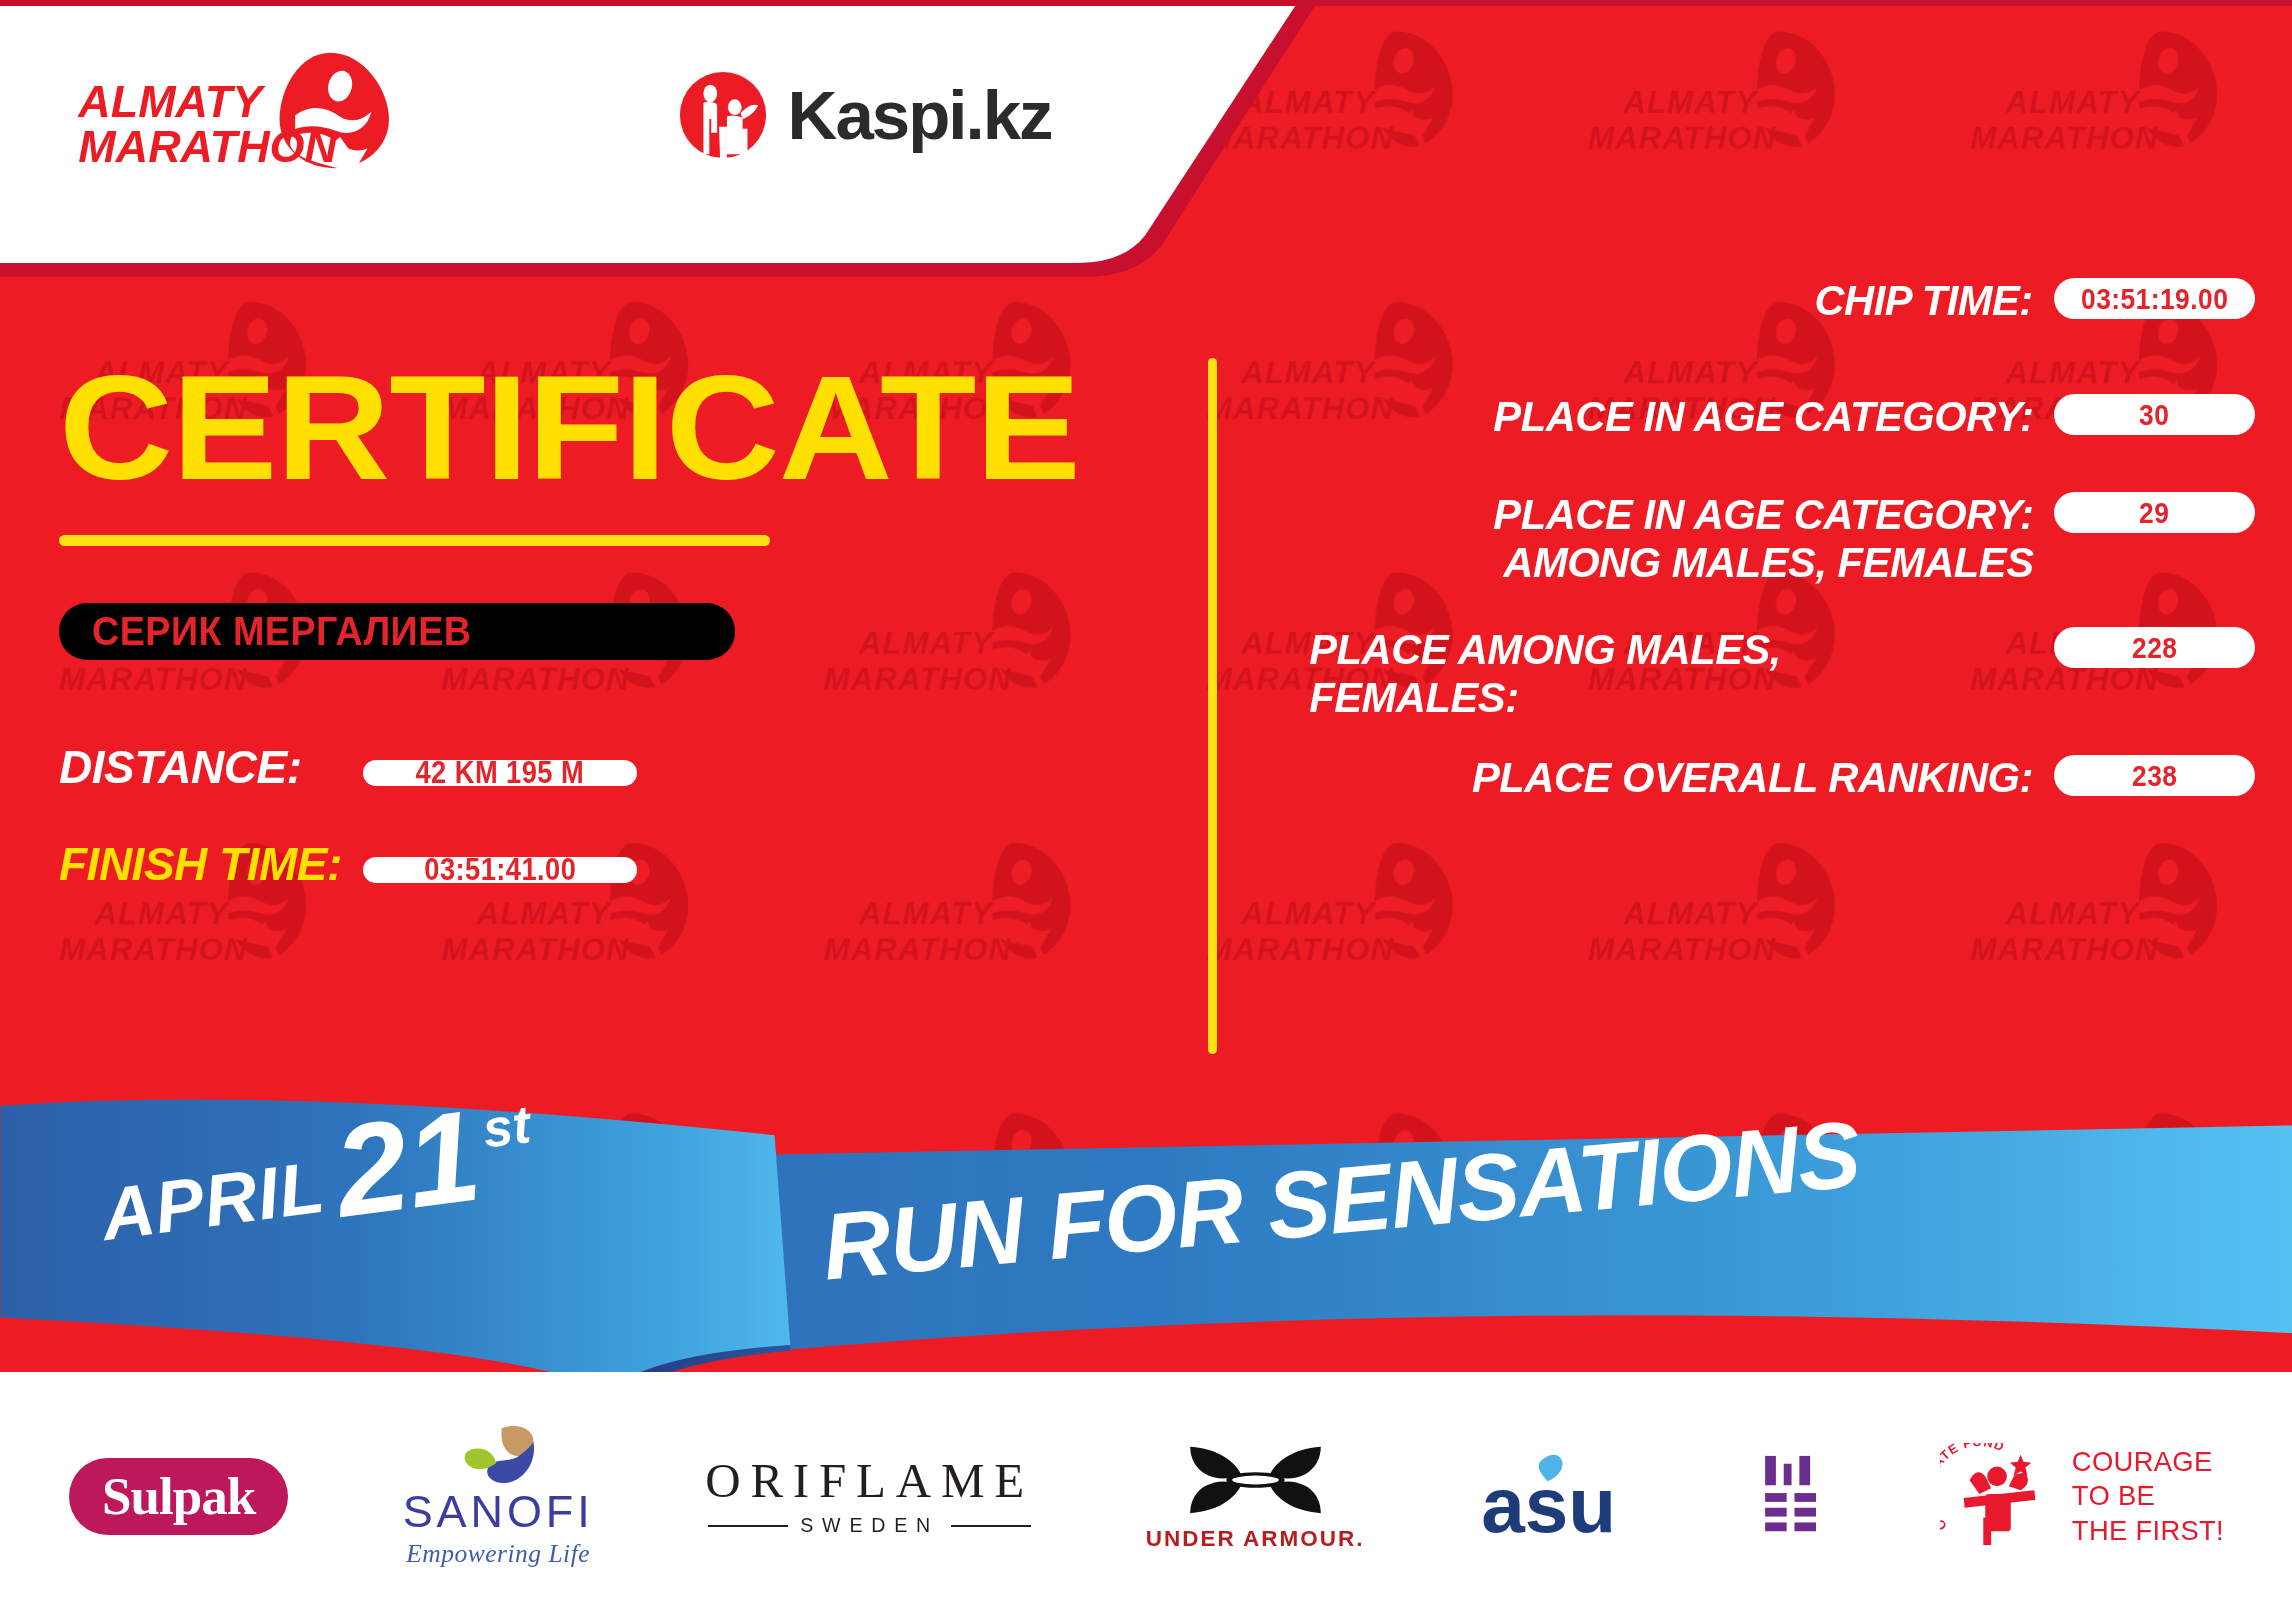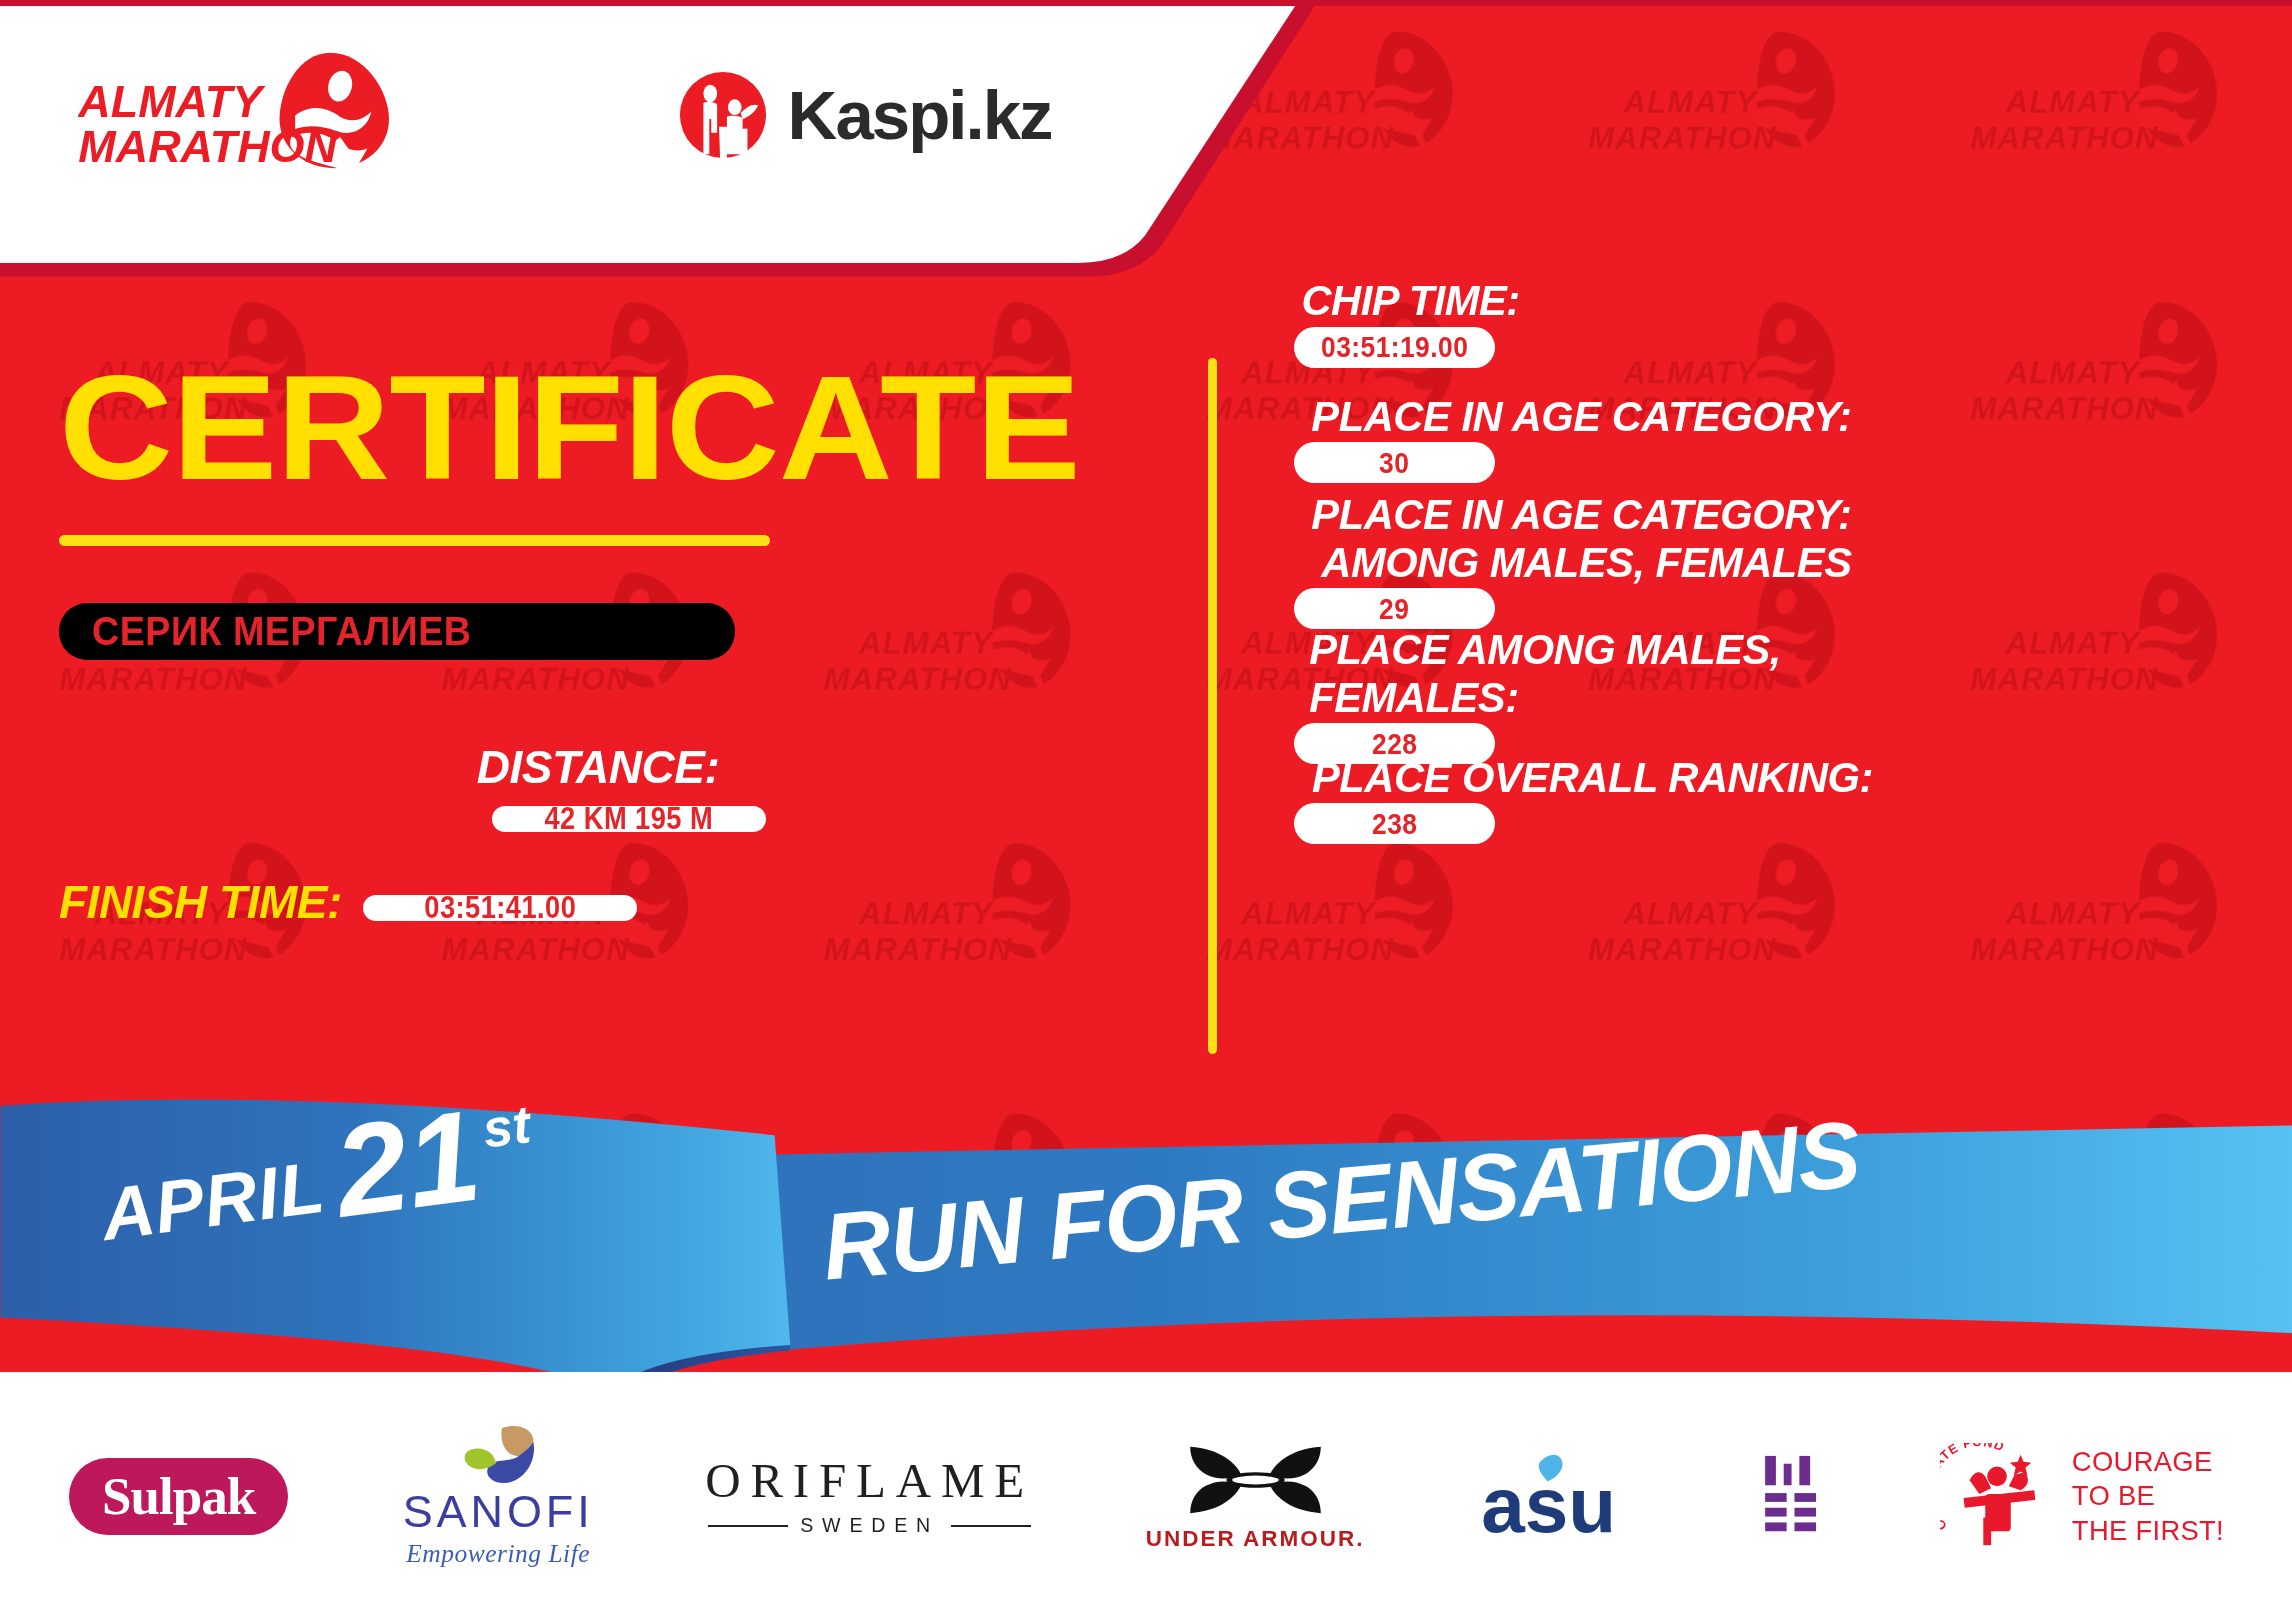--- a/index.html
+++ b/index.html
@@ -54,21 +54,21 @@
     display:flex; align-items:center;
   }
   .name-text{
     margin-left:33px; color:#E3242B;
     font-family:"Liberation Sans Narrow","Liberation Sans", sans-serif;
     font-weight:bold; font-size:41px; letter-spacing:0.5px;
     transform:scaleX(0.92); transform-origin:left center; white-space:nowrap;
   }
 
   .lrow{ display:flex; align-items:center; margin-top:43px; }
-  .lrow.first{ margin-top:80px;flex-direction:column; }
+  .lrow.first{ margin-top:80px; }
   .lrow-label{
     font-family:"Liberation Sans", sans-serif;
     font-weight:bold; font-style:italic; font-size:46px;
     color:#FFFFFF; white-space:nowrap; letter-spacing:-0.5px;
   }
   .lrow-label.yellow{ color:#FFE000; }
   .lrow-pill{
     height:26px; border-radius:20.6px; background:#fff;
     display:flex; align-items:center; justify-content:center;
     padding:0 17.6px; min-width:274px;margin-top:12px;
@@ -82,21 +82,21 @@
   
   .v-divider{
     position:absolute; left:1208px; top:64px;
     width:8.8px; height:696px; background:#FCE215; border-radius:4.9px; z-index:5;
   }
 
   
   .right-col{ position:absolute; left:1294px; top:0px; width:961px; }
   .rrow{
     position:absolute; width:961px; display:flex;
-    align-items:flex-start; justify-content:flex-end;flex-direction:column;
+    align-items:flex-start; justify-content:flex-end;
   }
   .rrow-label{
     font-family:"Liberation Sans", sans-serif;
     font-weight:bold; font-style:italic; font-size:43px;
     color:#FFFFFF; letter-spacing:-0.5px; line-height:1.12;
     text-align:right; padding-right:21.6px; white-space:pre-line;
     transform:scaleX(0.97); transform-origin:right top;
   }
   .rrow-label.lleft{ text-align:left; }
   .rrow-pill{

